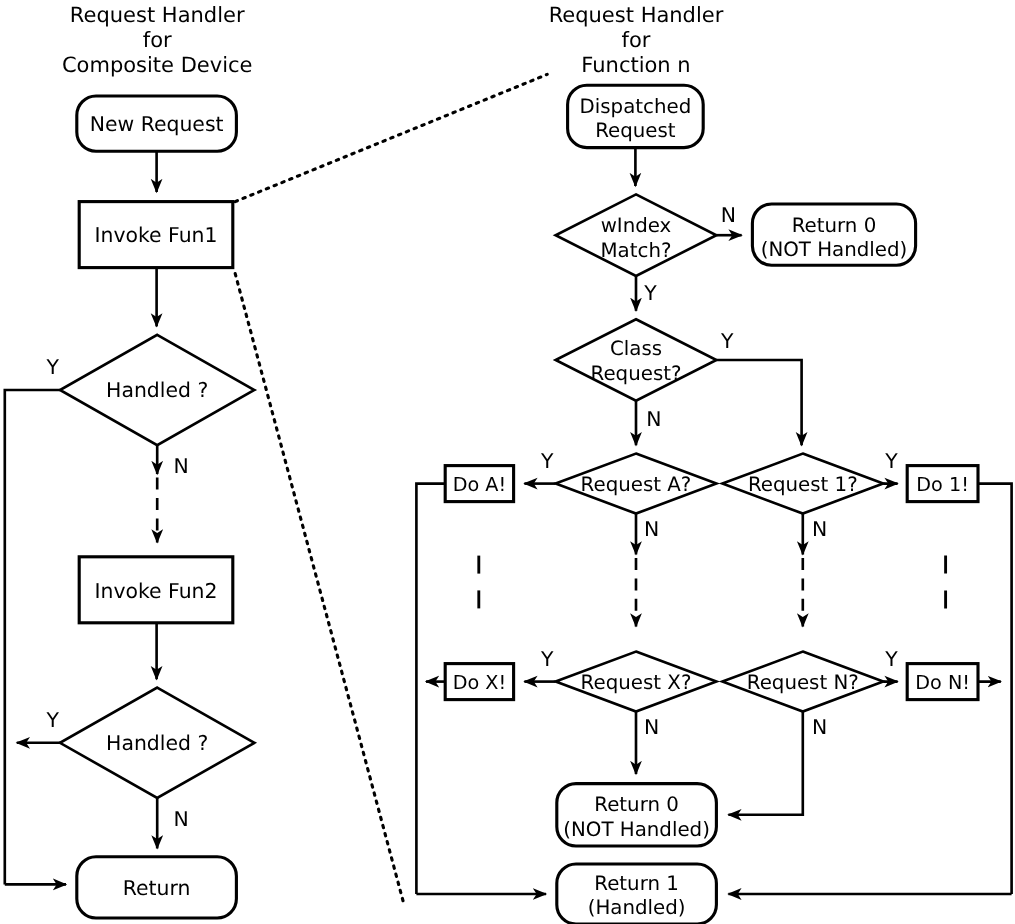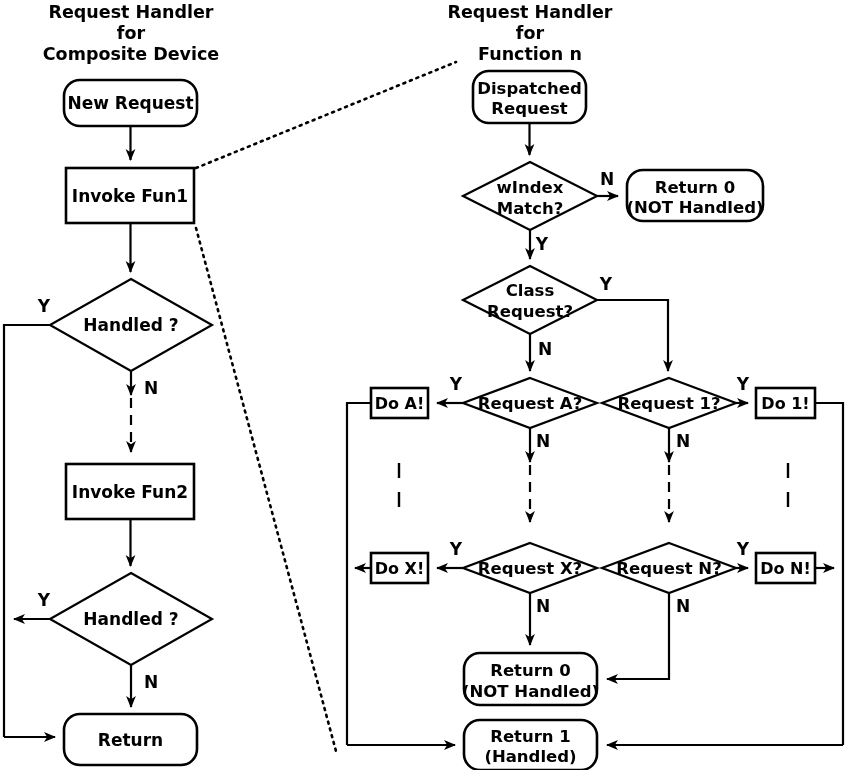--- a/index.html
+++ b/index.html
@@ -1,17 +1,17 @@
 <!DOCTYPE html>
 <html><head>
 <meta charset="utf-8">
 <style>
   html,body{margin:0;padding:0;background:#ffffff;}
   body{width:846px;height:770px;overflow:hidden;font-family:"DejaVu Sans",sans-serif;}
-  #stage{position:relative;width:846px;height:770px;font-weight:bold;}
+  #stage{position:relative;width:846px;height:770px;}
   svg{display:block;}
   .shape{fill:#ffffff;stroke:#000000;stroke-width:2.6;}
   .shape-round{fill:#ffffff;stroke:#000000;stroke-width:2.6;}
   .diamond{fill:#ffffff;stroke:#000000;stroke-width:2.2;}
   .ln{stroke:#000000;stroke-width:2.2;fill:none;}
   .dashed{stroke:#000000;stroke-width:2.2;fill:none;stroke-dasharray:10 7;}
   .dotline{stroke:#000000;stroke-width:2.6;fill:none;stroke-dasharray:2 5;stroke-linecap:round;}
   .tick{stroke:#000000;stroke-width:2.4;fill:none;}
   text{font-family:"DejaVu Sans",sans-serif;fill:#000000;}
   .t-title{font-size:17.5px;text-anchor:middle;}

